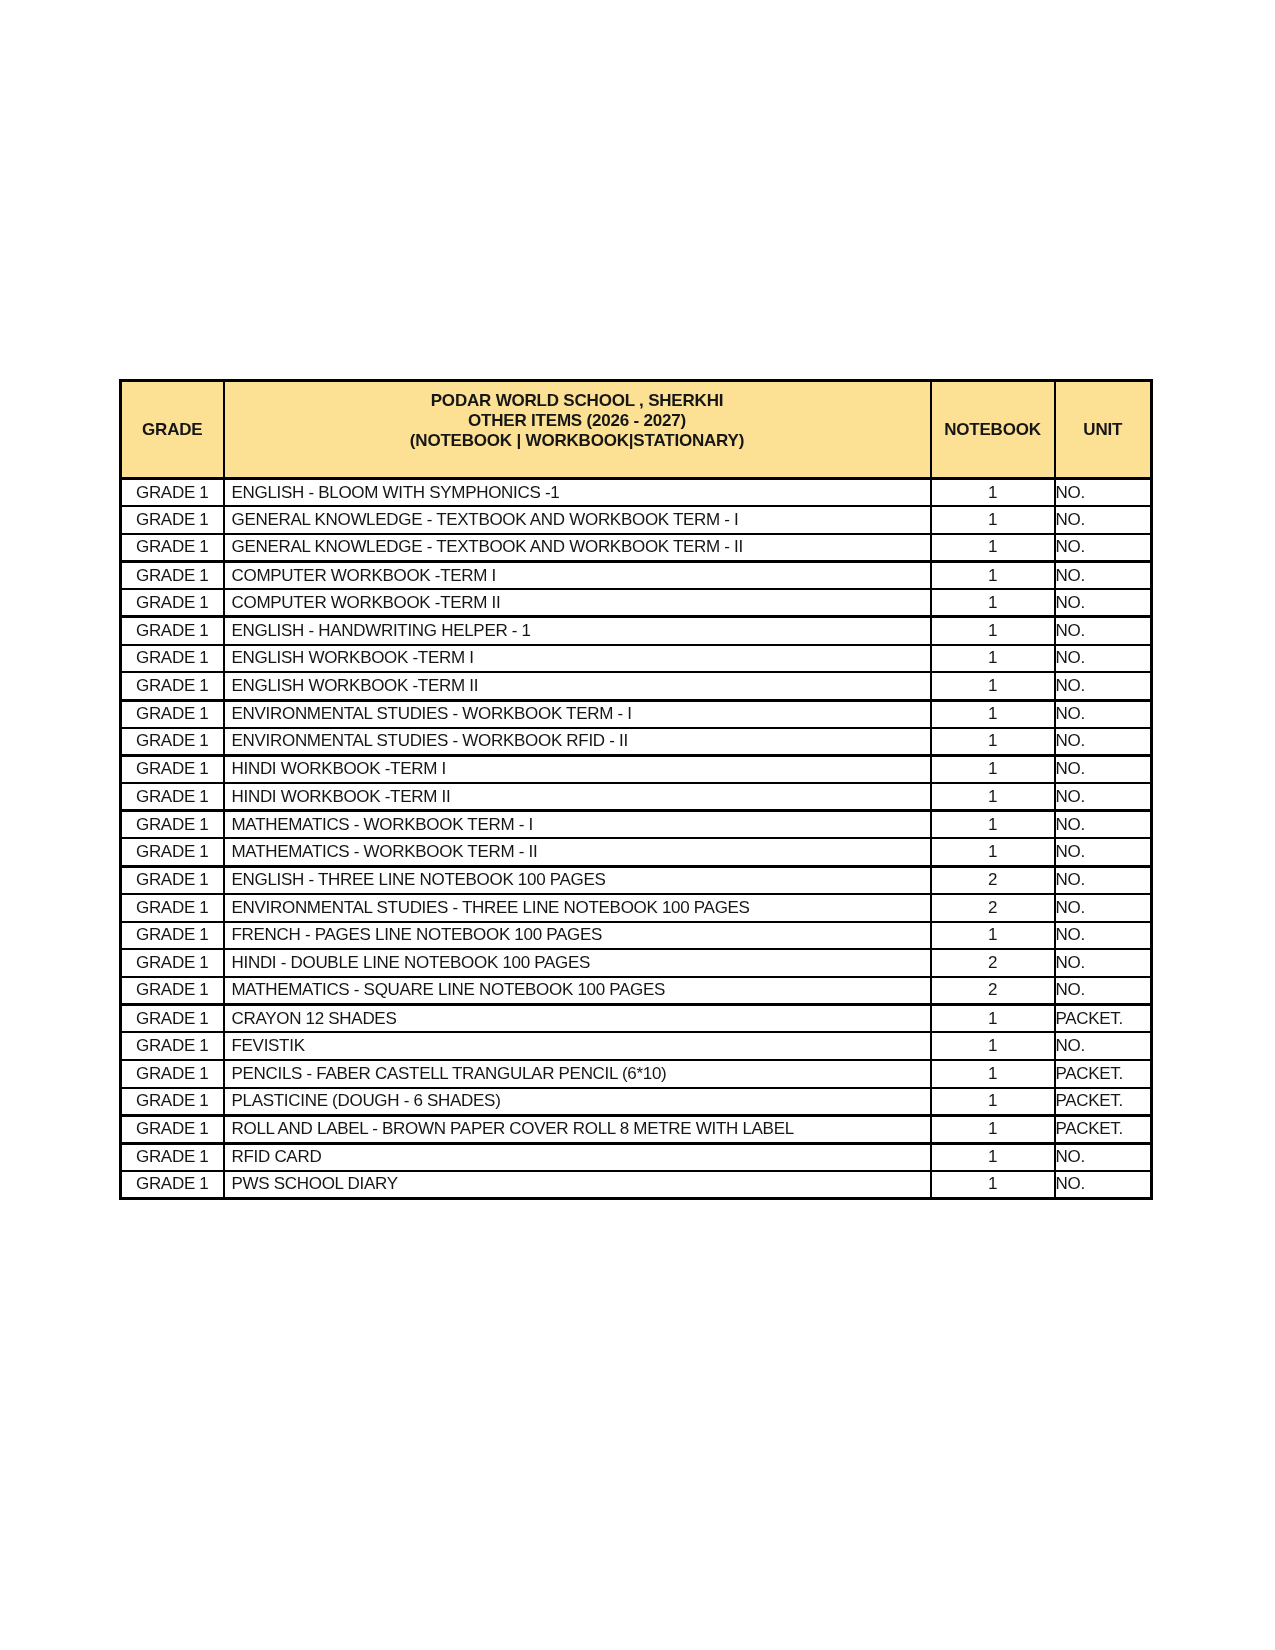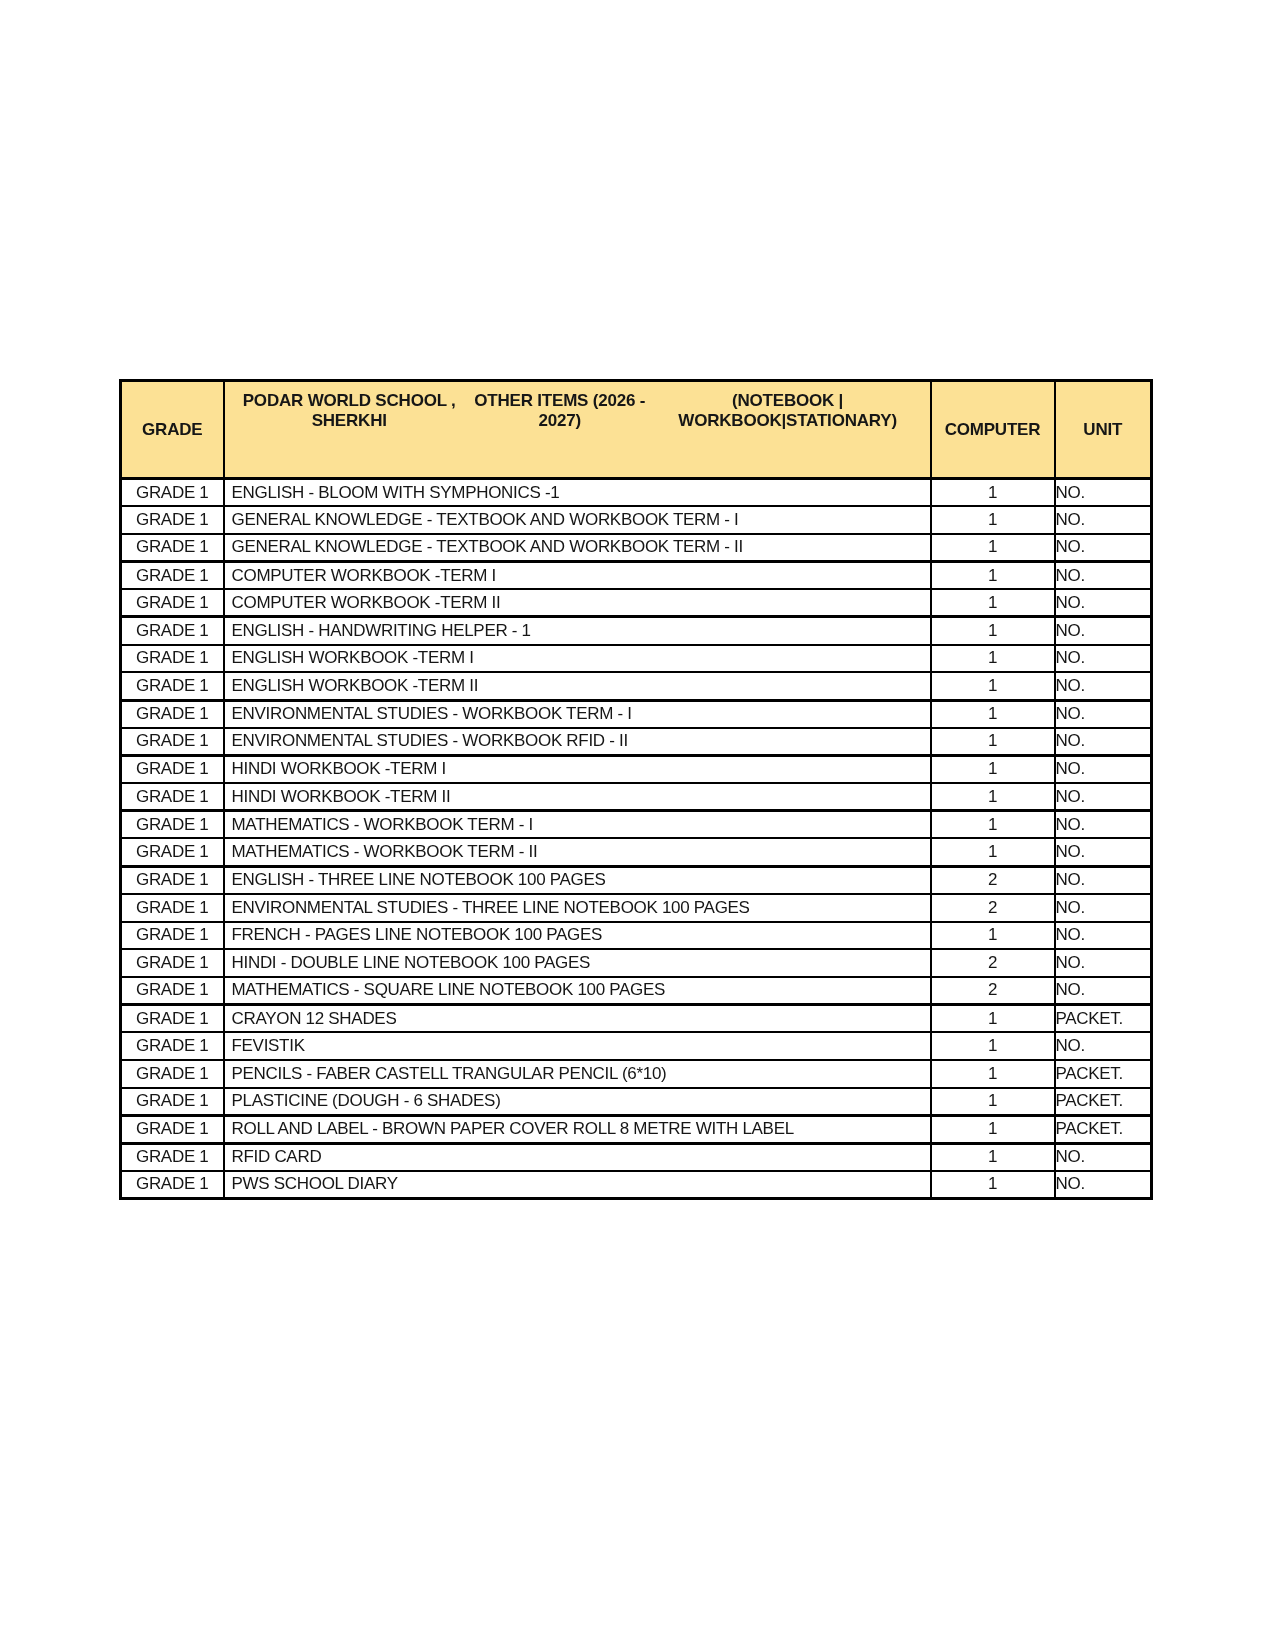--- a/index.html
+++ b/index.html
@@ -35,21 +35,21 @@
     font-size: 17px;
     text-align: center;
     vertical-align: middle;
     height: 98px;
     letter-spacing: -0.2px;
   }
   thead tr { border-bottom: 3px solid #000; }
   th.items-head { padding: 9px 4px; }
   .items-head-lines {
     display: flex;
-    flex-direction: row;
+    flex-direction: column;
     justify-content: flex-start;
     height: 100%;
   }
   .items-head-lines div { line-height: 20px; }
 
   tbody td {
     border: 2px solid #000;
     height: 27.7px;
     font-size: 17px;
     letter-spacing: -0.3px;
@@ -78,21 +78,21 @@
     <thead>
       <tr>
         <th>GRADE</th>
         <th class="items-head">
           <div class="items-head-lines">
             <div>PODAR WORLD SCHOOL , SHERKHI</div>
             <div>OTHER ITEMS (2026 - 2027)</div>
             <div>(NOTEBOOK | WORKBOOK|STATIONARY)</div>
           </div>
         </th>
-        <th>COMPUTER</th>
+        <th>NOTEBOOK</th>
         <th>UNIT</th>
       </tr>
     </thead>
     <tbody id="rows-body">
         <tr>
     <td class="c-grade">GRADE 1</td>
     <td class="c-item">ENGLISH - BLOOM WITH SYMPHONICS -1</td>
     <td class="c-qty">1</td>
     <td class="c-unit">NO.</td>
   </tr>

